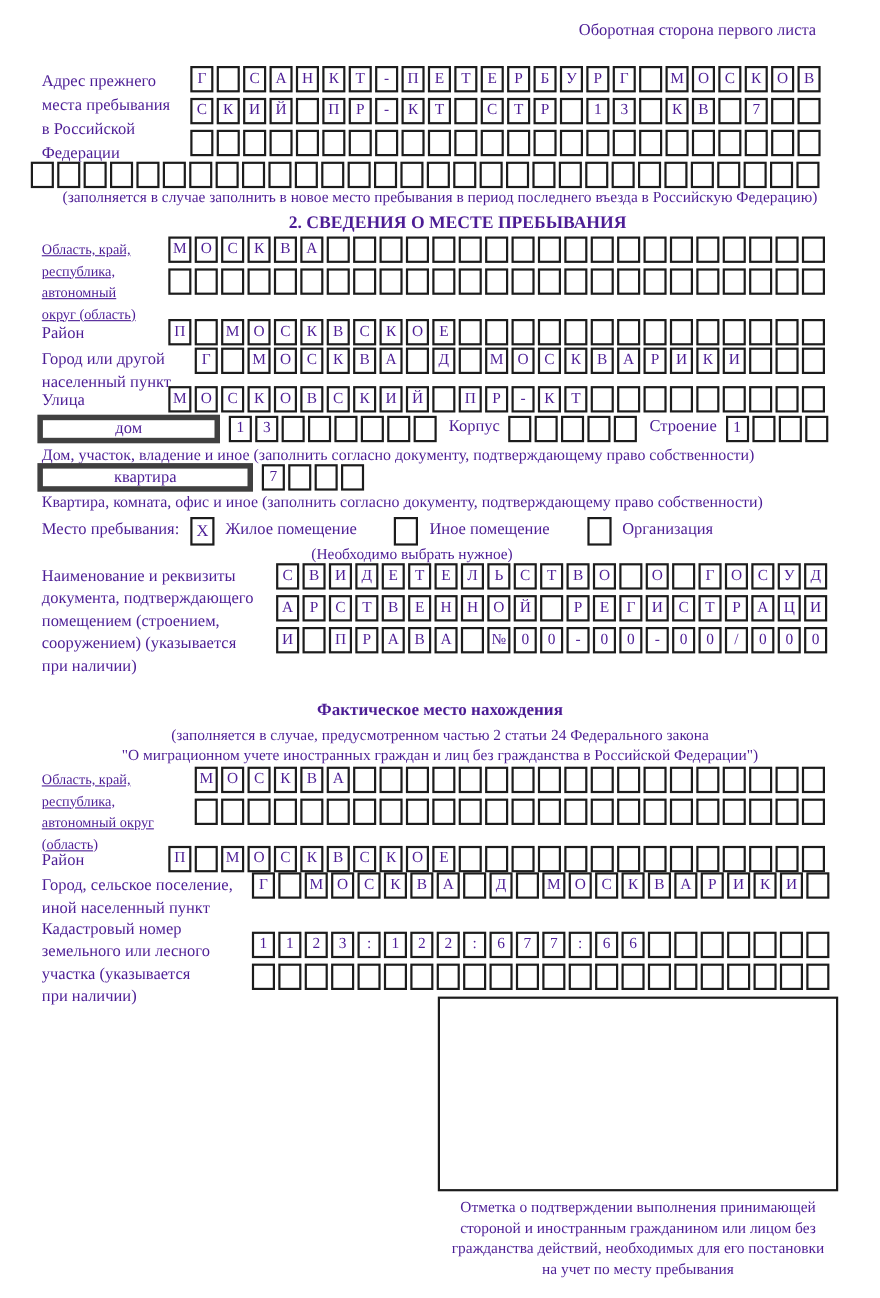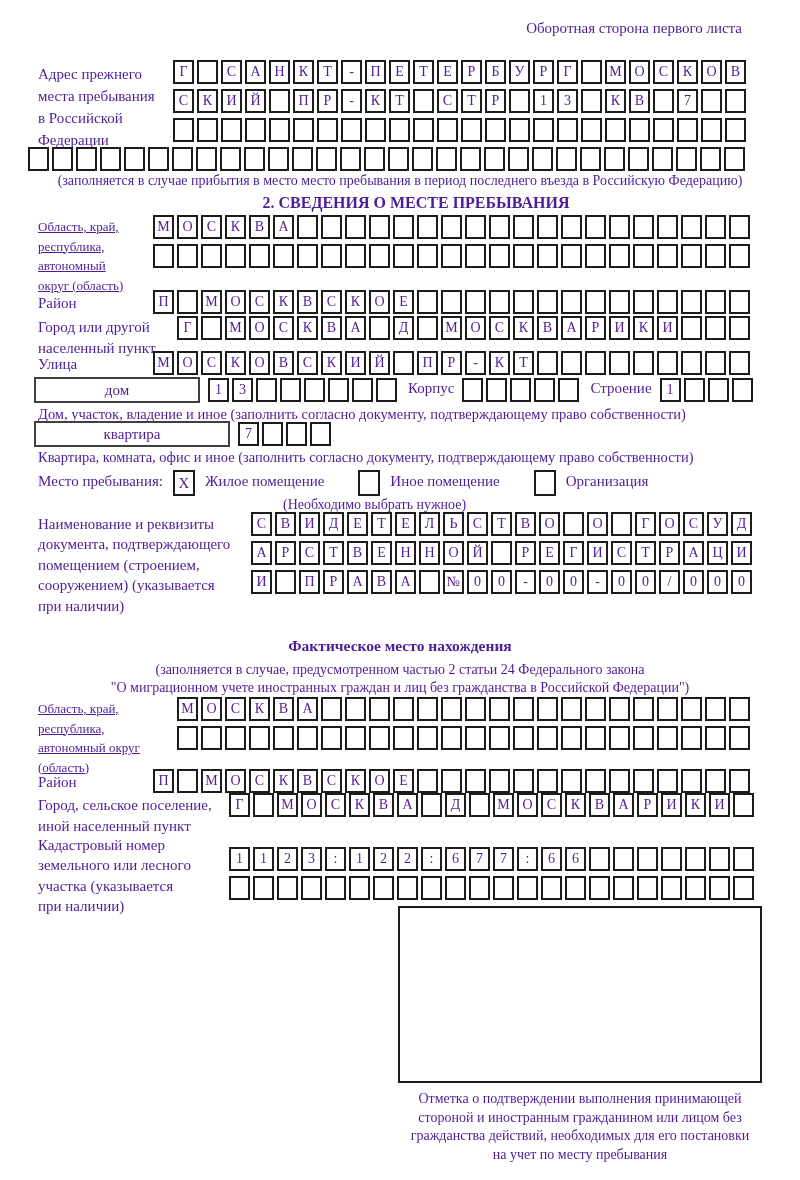--- a/index.html
+++ b/index.html
@@ -22,21 +22,21 @@
   .row{display:flex;}
   .grid .row{margin-bottom:5px;}
   .cell{
     flex:0 0 auto;width:21px;height:24px;box-sizing:border-box;
     border:2px solid #1c1c1c;margin-right:3px;background:#fff;
     display:flex;align-items:center;justify-content:center;
     font-size:14px;line-height:1;
   }
   .hrow{display:flex;align-items:flex-start;}
   .widebox{
-    box-sizing:border-box;border:2px solid #404040;height:26px;
+    box-sizing:border-box;border:5px solid #404040;height:26px;
     display:flex;align-items:center;justify-content:center;font-size:15px;
   }
   .inlabel{font-size:15px;margin:3px 8px 0 8px;white-space:nowrap;}
   .checkbox{
     flex:0 0 auto;width:22px;height:26px;box-sizing:border-box;border:2px solid #1c1c1c;
     margin:0 10px 0 10px;display:flex;align-items:center;justify-content:center;font-size:15px;
   }
   .optlabel{font-size:15px;margin:3px 24px 16px 0;white-space:nowrap;}
   .rect{box-sizing:border-box;border:2px solid #1c1c1c;background:#fff;}
   .caption{font-size:14px;line-height:18.6px;text-align:center;}
@@ -160,21 +160,21 @@
       <div class="cell"></div>
       <div class="cell"></div>
       <div class="cell"></div>
       <div class="cell"></div>
       <div class="cell"></div>
       <div class="cell"></div>
       <div class="cell"></div>
       <div class="cell"></div>
       <div class="cell"></div>
     </div>
-  <div class="abs note center" style="top:173px;left:0;right:0">(заполняется в случае прибытия в место место пребывания в период последнего въезда в Российскую Федерацию)</div>
+  <div class="abs note center" style="top:173px;left:0;right:0">(заполняется в случае заполнить в новое место пребывания в период последнего въезда в Российскую Федерацию)</div>
 
   <div class="abs title center" style="top:194px;left:0;right:0">2. СВЕДЕНИЯ О МЕСТЕ ПРЕБЫВАНИЯ</div>
 
   <div class="abs label19" style="top:217px;left:38px">
     <div>Область, край,</div>
     <div>республика,</div>
     <div>автономный</div>
     <div>округ (область)</div>
   </div>
   <div class="abs grid" style="top:215px;left:153px">

